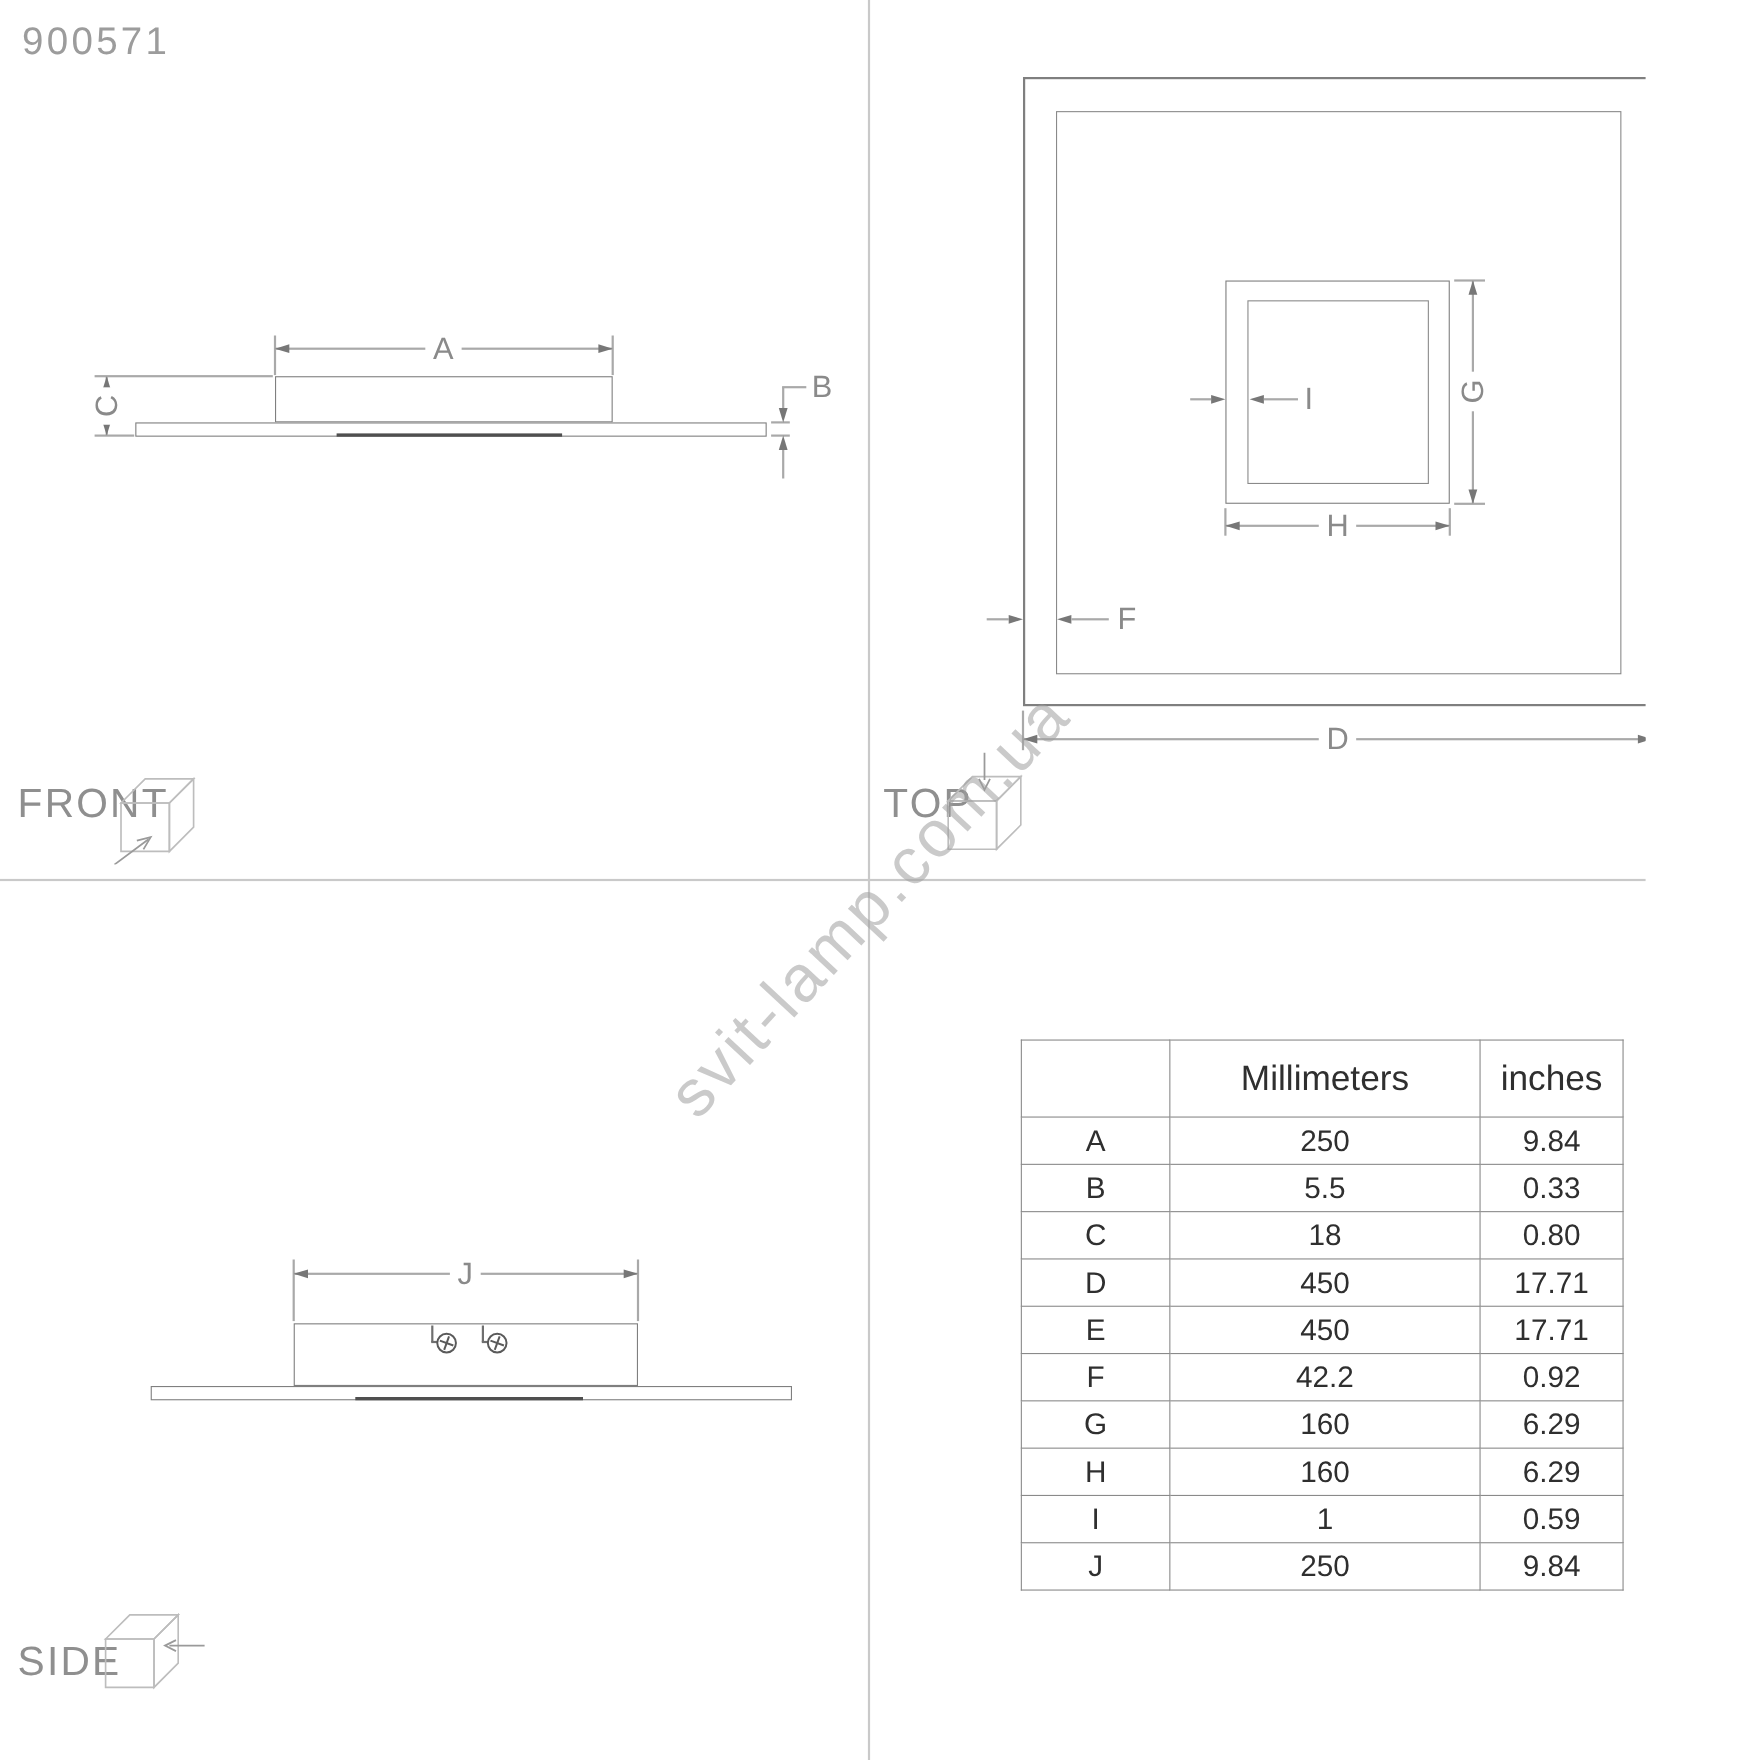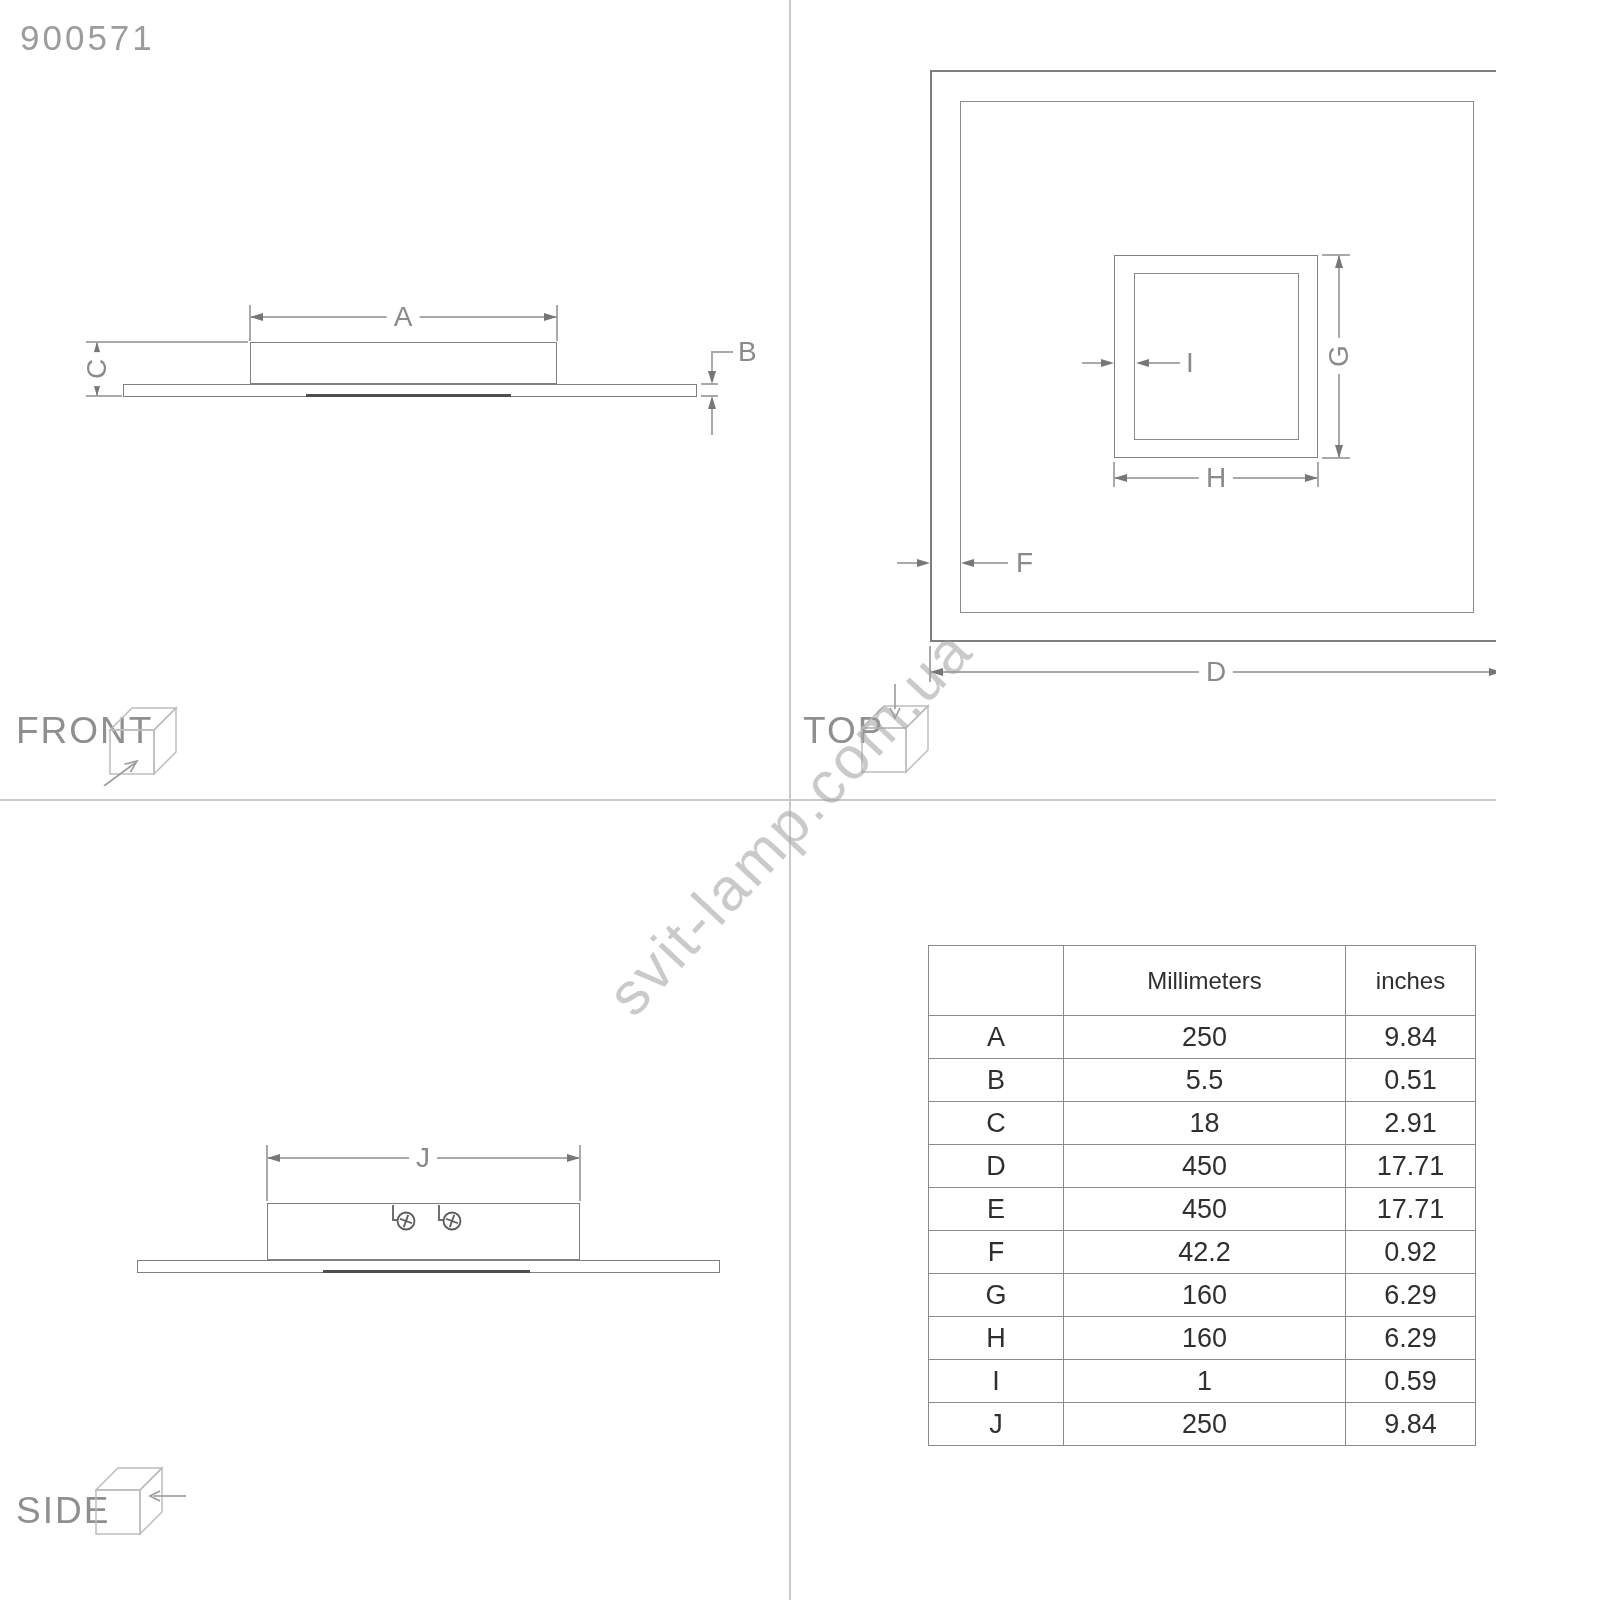--- a/index.html
+++ b/index.html
@@ -38,21 +38,21 @@
 
   .watermark { position:absolute; left:790px; top:822px; white-space:nowrap;
     transform:translate(-50%,-50%) rotate(-47deg);
     font-size:60px; letter-spacing:3px; color:rgba(158,158,158,.55); z-index:6; pointer-events:none; }
 
   
   .dim-table { position:absolute; left:928px; top:945px; width:547px; z-index:2;
     border-collapse:collapse; table-layout:fixed; background:#fff;
     font-size:27px; color:#2f2f2f; }
   .dim-table th, .dim-table td { border:1.4px solid #8a8a8a; text-align:center; font-weight:400; }
-  .dim-table thead th { height:70px; font-size:24px; }
+  .dim-table thead th { height:70px; font-size:32px; }
   .dim-table tbody td { height:43px; }
 </style>
 </head>
 <body>
 
 <div id="canvas">
 
   <div class="v divider" style="left:789px;top:0;height:1600px"></div>
   <div class="h divider" style="left:0;top:799px;width:1600px"></div>
 
@@ -202,26 +202,26 @@
     </thead>
     <tbody>
       <tr>
           <td>A</td>
           <td>250</td>
           <td>9.84</td>
         </tr>
       <tr>
           <td>B</td>
           <td>5.5</td>
-          <td>0.51</td>
+          <td>0.33</td>
         </tr>
       <tr>
           <td>C</td>
           <td>18</td>
-          <td>2.91</td>
+          <td>0.80</td>
         </tr>
       <tr>
           <td>D</td>
           <td>450</td>
           <td>17.71</td>
         </tr>
       <tr>
           <td>E</td>
           <td>450</td>
           <td>17.71</td>

